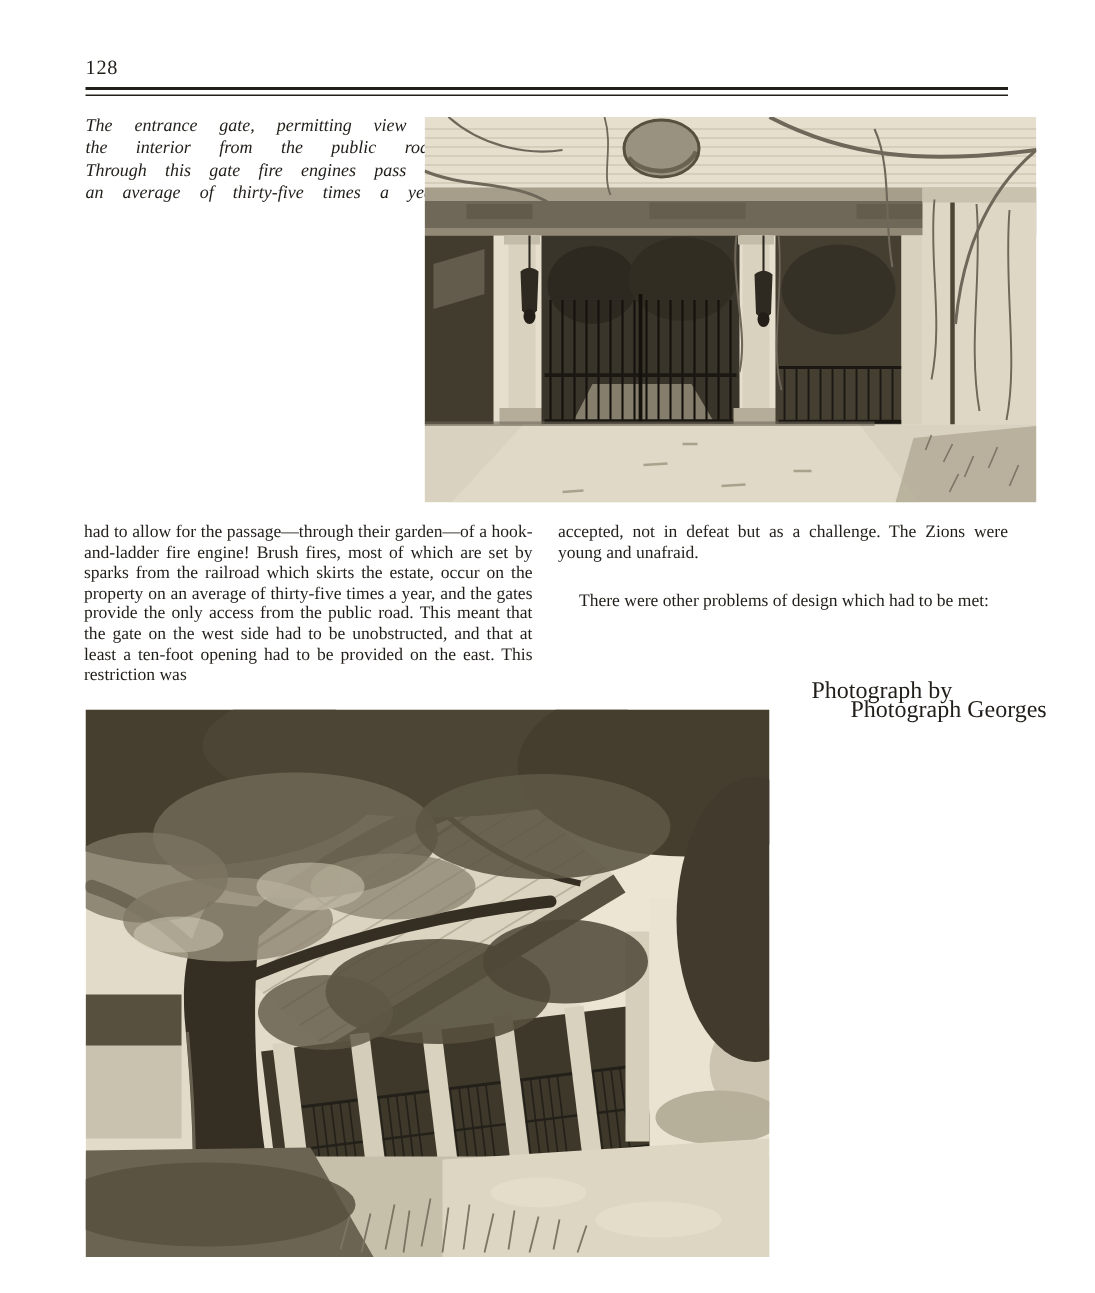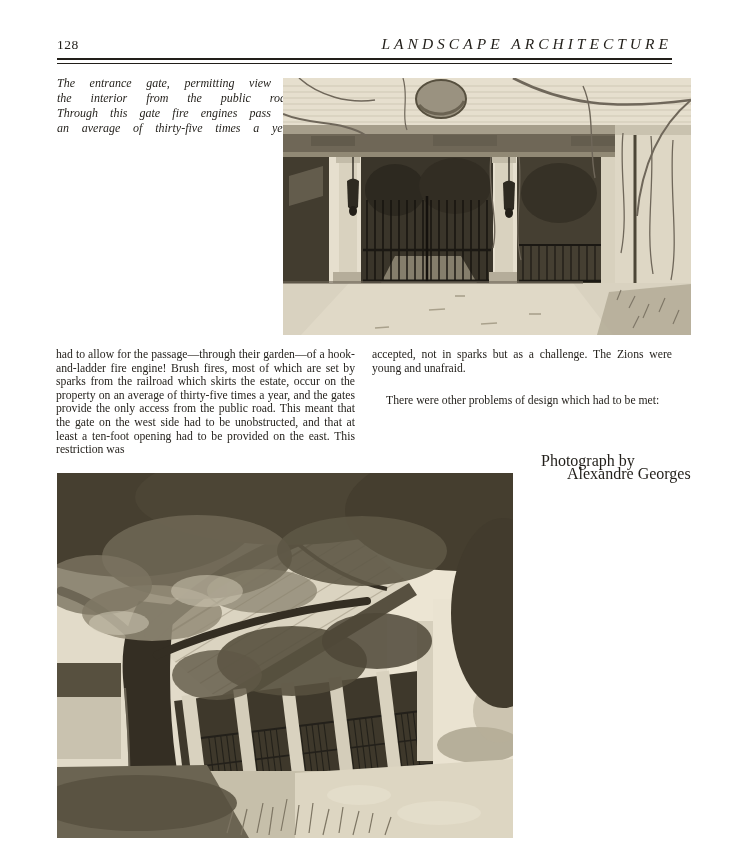--- a/index.html
+++ b/index.html
@@ -35,21 +35,20 @@
   .indent{text-indent:14px;}
   .credit{position:absolute;left:541px;top:454px;font-size:16px;line-height:13px;}
   .credit .l2{padding-left:26px;}
 </style>
 </head>
 <body>
 
 <div class="page">
 
   <div class="pagenum">128</div>
-  <div class="journal">LANDSCAPE ARCHITECTURE</div>
   <div class="rule"></div>
 
   <div class="caption cap-top">The entrance gate, permitting view of
 the interior from the public road.
 Through this gate fire engines pass on
 an average of thirty-five times a year.</div>
 
   <div class="photo" id="topPhoto">
     <svg width="408" height="257" viewBox="0 0 408 257">
       <rect width="408" height="257" fill="#e6dfce"></rect>
@@ -169,27 +168,27 @@
           <line x1="376" y1="234" x2="382" y2="220"></line>
         <line x1="390" y1="246" x2="396" y2="232"></line>
           <line x1="350" y1="250" x2="356" y2="238"></line>
       </g>
     </svg>
   </div>
 
   <div class="bodycol col-left">had to allow for the passage—through their garden—of a hook-and-ladder fire engine!  Brush fires, most of which are set by sparks from the railroad which skirts the estate, occur on the property on an average of thirty-five times a year, and the gates provide the only access from the public road.  This meant that the gate on the west side had to be unobstructed, and that at least a ten-foot opening had to be provided on the east.  This restriction was</div>
 
   <div class="bodycol col-right">
-    <p>accepted, not in sparks but as a challenge.  The Zions were young and unafraid.</p>
+    <p>accepted, not in defeat but as a challenge.  The Zions were young and unafraid.</p>
     <p class="indent">There were other problems of design which had to be met:</p>
   </div>
 
   <div class="credit">
     <div>Photograph by</div>
-    <div class="l2">Alexandre Georges</div>
+    <div class="l2">Photograph Georges</div>
   </div>
 
   <div class="photo" id="bottomPhoto">
     <svg width="456" height="365" viewBox="0 0 456 365">
       <defs>
         <clipPath id="roofClip">
             <polygon points="96,170 285,52 352,110 160,225"></polygon>
           </clipPath>
       </defs>
       <rect width="456" height="365" fill="#e2dbc9"></rect>

